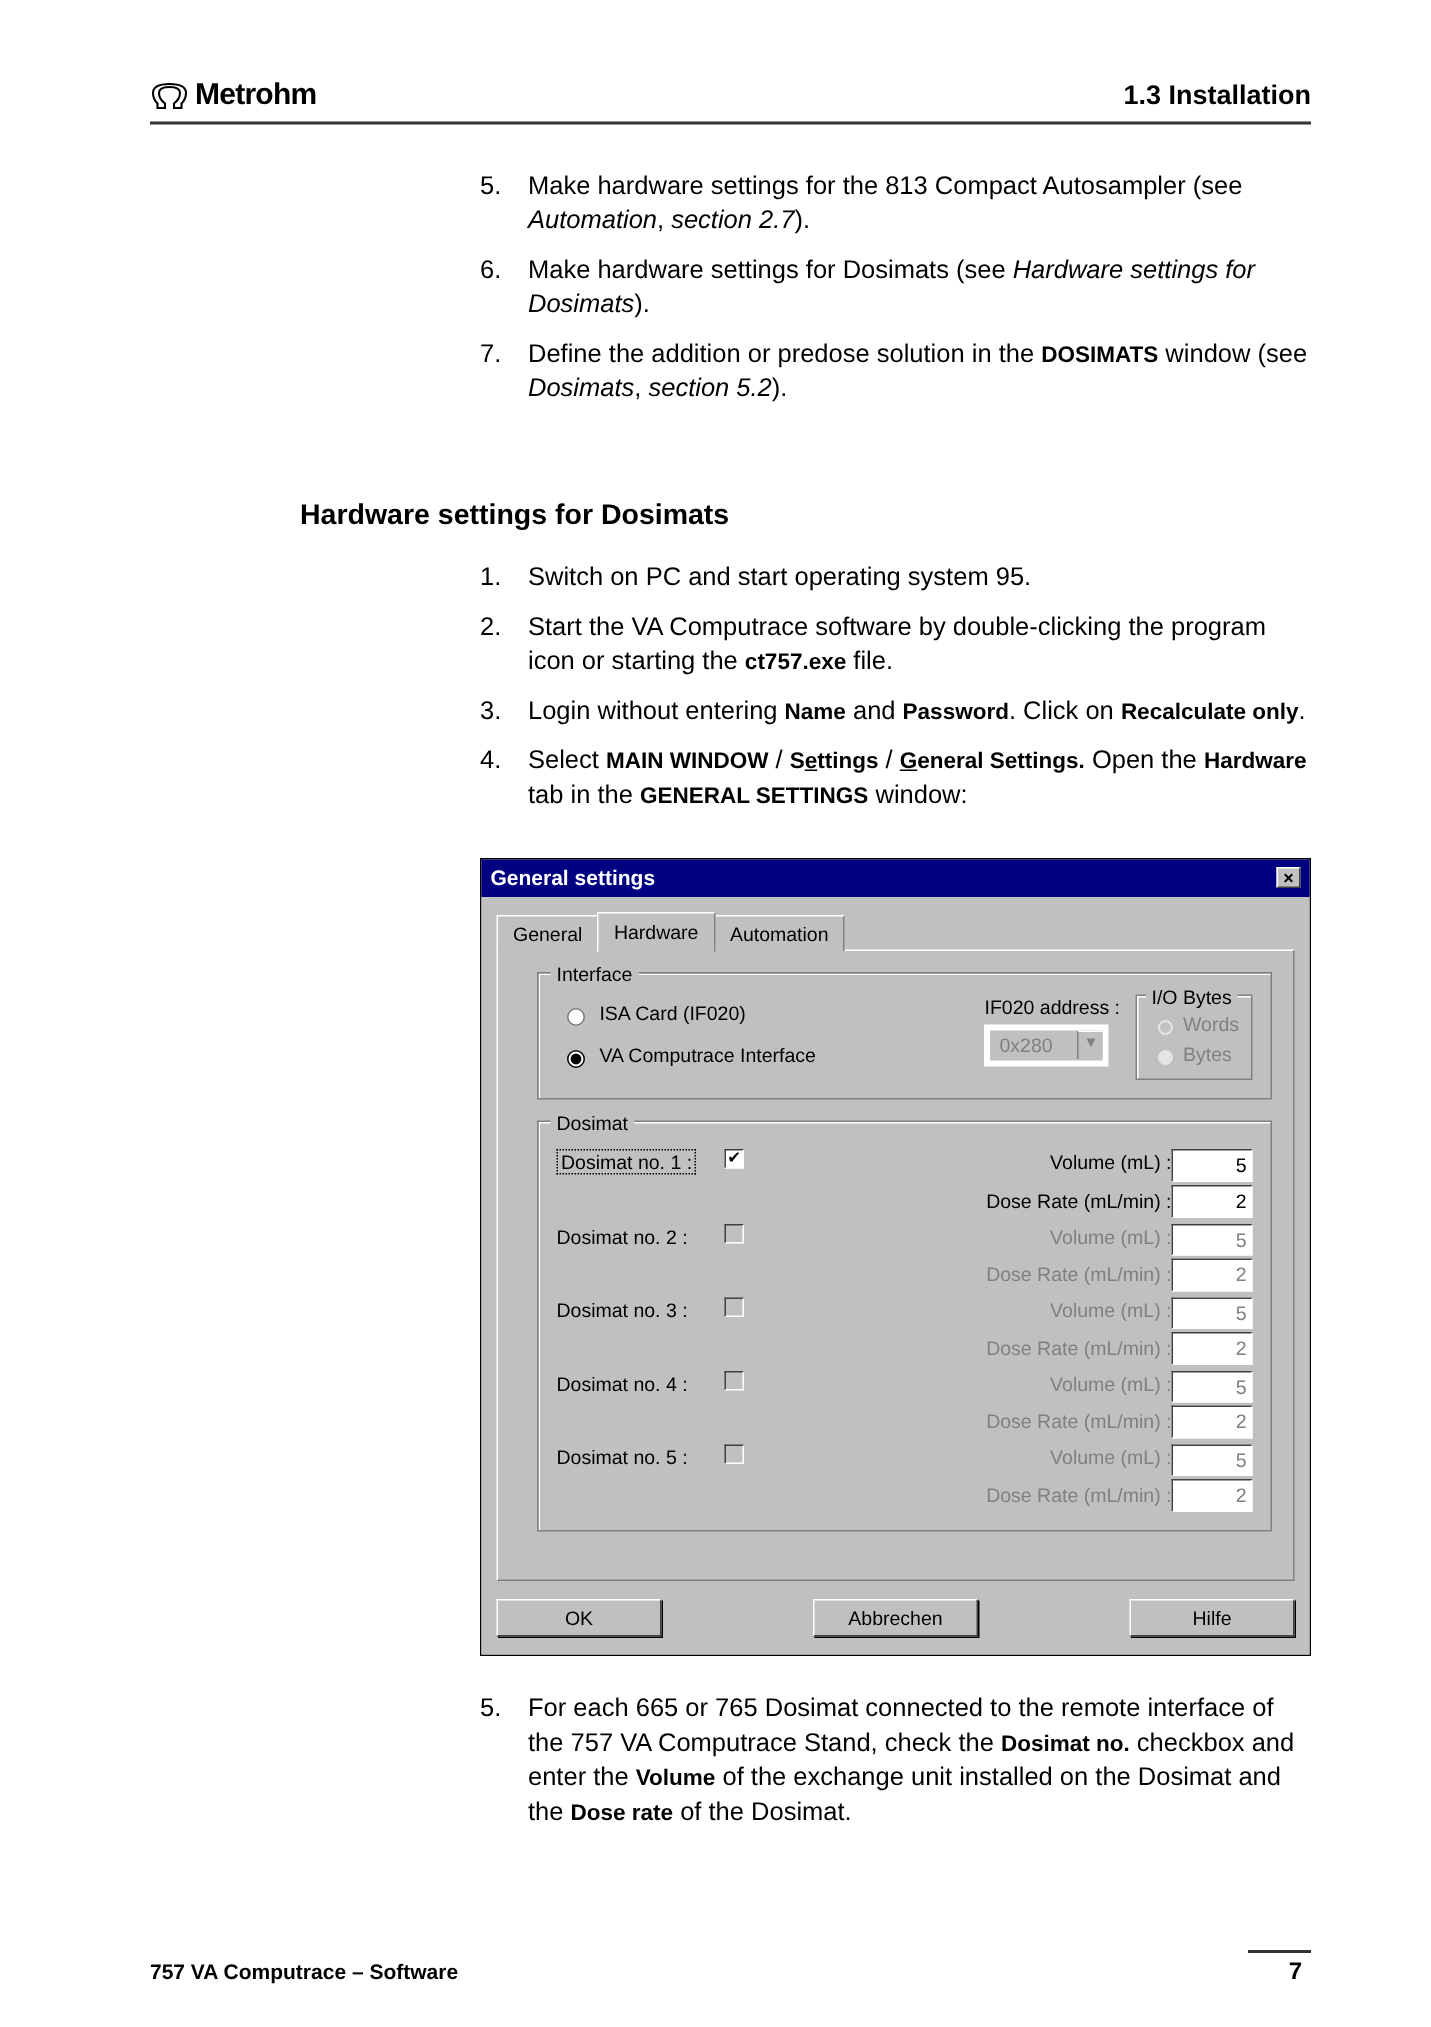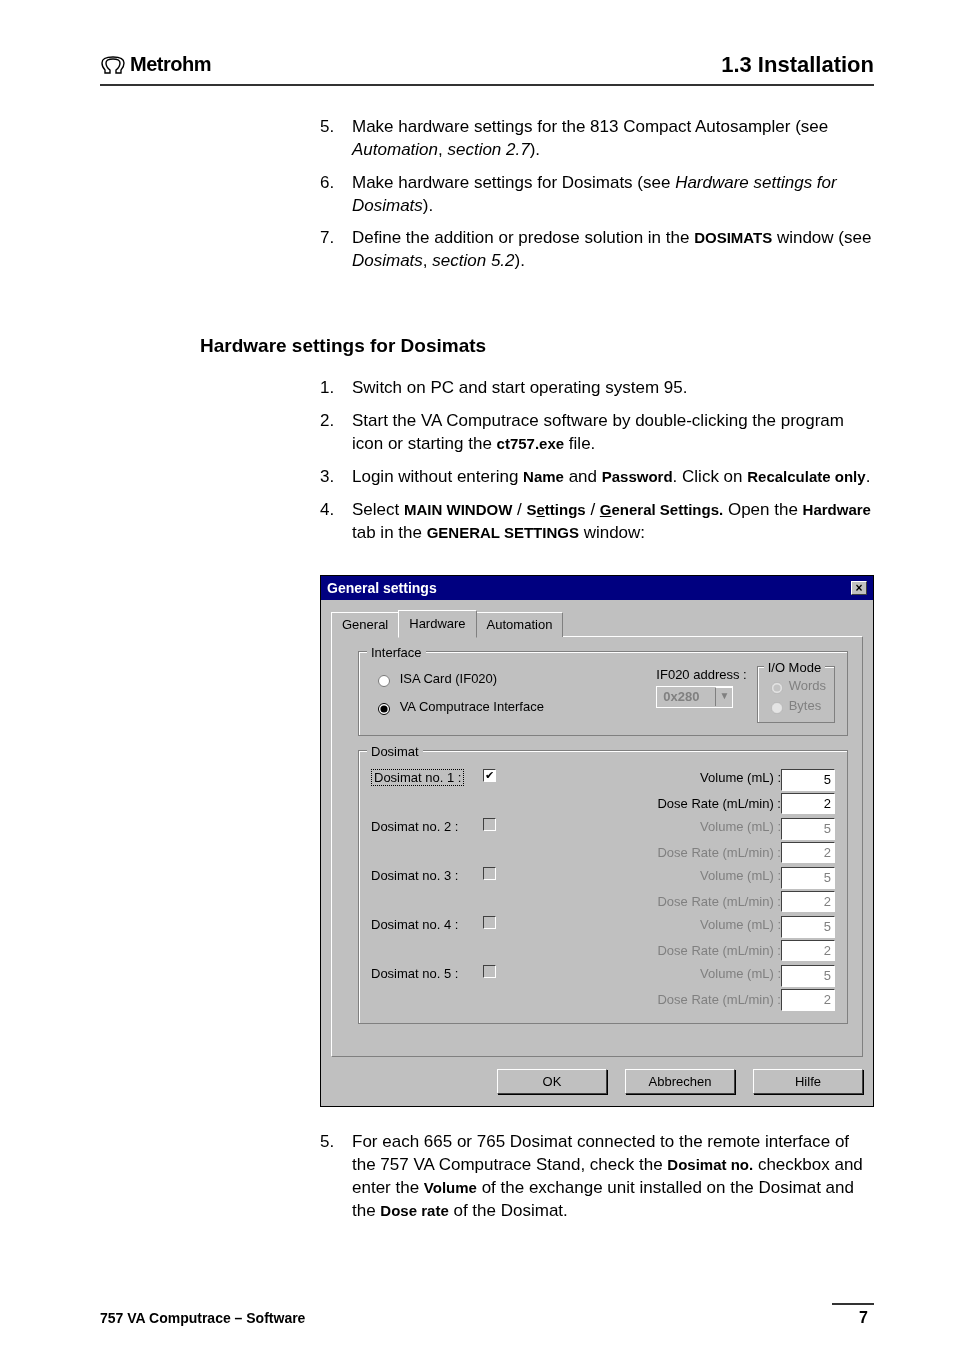--- a/index.html
+++ b/index.html
@@ -24,21 +24,21 @@
     display: flex;
     align-items: center;
     font-weight: bold;
     font-size: 20px;
     font-family: Arial, sans-serif;
     letter-spacing: -0.5px;
   }
   .logo svg { margin-right: 4px; }
   .header-right {
     font-weight: bold;
-    font-size: 22px;
+    font-size: 18px;
   }
   .body-col {
     margin-left: 220px;
   }
   ol.num-list {
     list-style: none;
     padding: 0;
     margin: 0 0 30px 0;
   }
   ol.num-list li {
@@ -153,25 +153,24 @@
     box-shadow: inset 1px 1px 0 #fff;
     padding: 8px 8px 6px 8px;
     position: relative;
     font-size: 13px;
   }
   .mini-group .legend-inner { top: -8px; left: 6px; }
   .addr-block { margin-right: 10px; font-size: 13px; }
   .addr-select {
     display: inline-flex;
     align-items: center;
-    border: 1px solid #ffffff;
+    border: 4px solid #ffffff;
     background: #c0c0c0;
     height: 20px;
     margin-top: 2px;
-    font-weight: bold;
   }
   .addr-select .val {
     padding: 1px 6px;
     color: #808080;
     font-size: 13px;
     width: 46px;
   }
   .addr-select .btn {
     width: 16px; height: 18px;
     border-left: 1px solid #808080;
@@ -222,21 +221,21 @@
     background: #fff;
     border-top-color:#404040; border-left-color:#404040;
     border-right-color:#fff; border-bottom-color:#fff;
     padding: 1px 3px;
     font-size: 13px;
     box-sizing: border-box;
   }
   .valbox.dim { color:#808080; }
   .dlg-buttons {
     display: flex;
-    justify-content: flex-end;
+    justify-content: space-between;
     gap: 18px;
     margin-top: 12px;
   }
   .winbtn {
     min-width: 88px;
     text-align: center;
     border: 1px solid #000;
     border-top-color:#fff; border-left-color:#fff;
     border-right-color:#404040; border-bottom-color:#404040;
     background:#c0c0c0;
@@ -334,21 +333,21 @@
               </label>
             </div>
             <div class="addr-block">
               <div>IF020 address :</div>
               <div class="addr-select">
                 <span class="val">0x280</span>
                 <span class="btn">▼</span>
               </div>
             </div>
             <div class="mini-group io-opts">
-              <span class="legend-inner">I/O Mode</span>
+              <span class="legend-inner">I/O Bytes</span>
               <label><input type="radio" class="radio" checked="" disabled="" style=""><span>Words</span></label>
               <label><input type="radio" class="radio" disabled="" style=""><span>Bytes</span></label>
             </div>
           </div>
         </div>
 
         <div class="groupbox" id="dosimat-group">
           <span class="legend">Dosimat</span>
         <div class="dosimat-row">
               <span class="dname"><span class="dotted">Dosimat no. 1 :</span></span>

